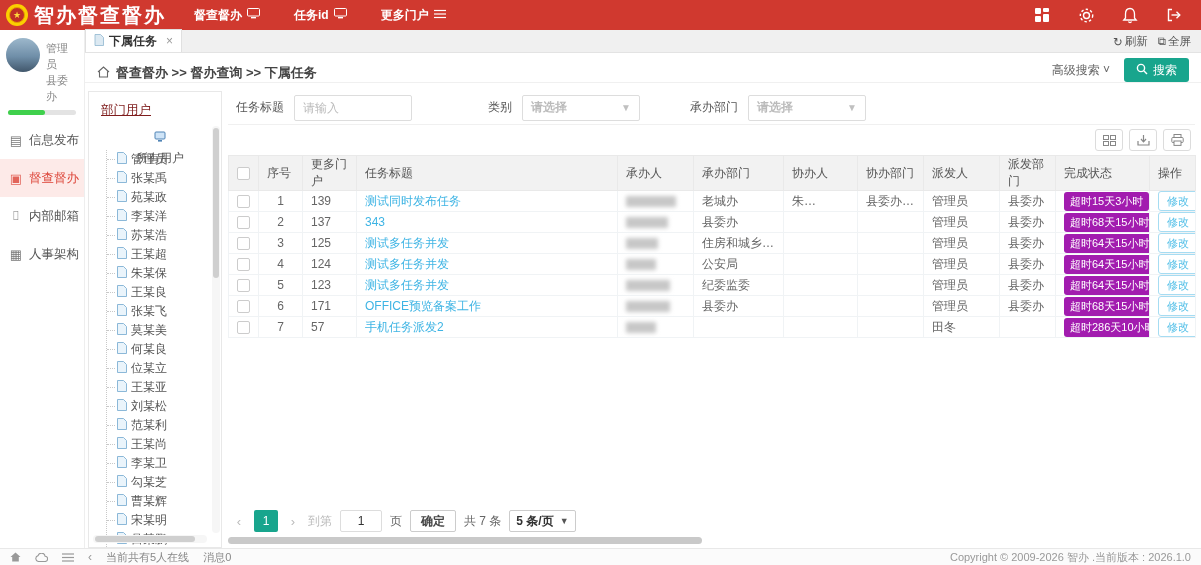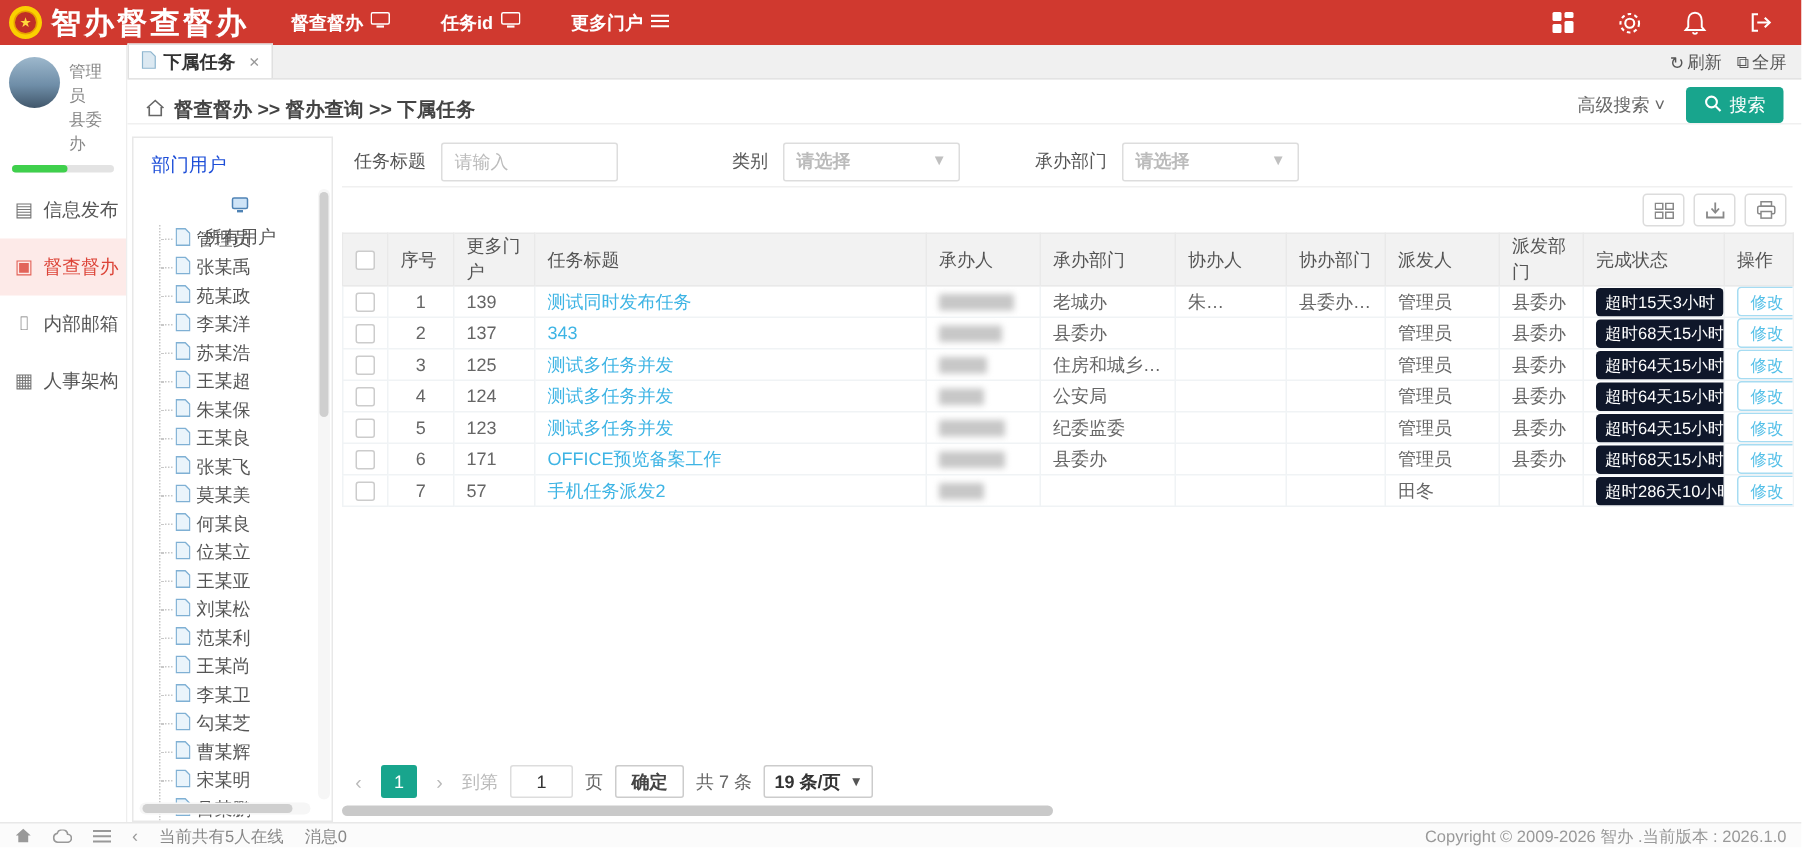--- a/index.html
+++ b/index.html
@@ -45,21 +45,21 @@
   .crumb { display:flex; align-items:center; gap:6px; font-size:13px; font-weight:bold; color:#444; }
   .crumb-right { margin-left:auto; display:flex; align-items:center; gap:14px; }
   .advsearch { color:#666; font-size:12px; cursor:pointer; }
   .btn-search { background:#18a58d; color:#fff; border:none; border-radius:3px; height:24px; padding:0 12px; font-size:12px; display:flex; align-items:center; gap:5px; cursor:pointer; font-family:inherit; }
 
   
   .work { flex:1 1 auto; display:flex; min-height:0; padding:8px 6px 0 3px; gap:6px; }
 
   
   .treepanel { width:134px; flex:0 0 134px; border:1px solid #e8e8e8; display:flex; flex-direction:column; position:relative; background:#fff; }
-  .treetitle { padding:10px 0 12px 12px; color:#1d4ed8; font-size:12.5px; }
+  .treetitle { padding:10px 0 12px 12px; color:#7f1d1d; font-size:12.5px;text-decoration:underline; }
   .treescroll { flex:1 1 auto; overflow:hidden; padding-left:10px; position:relative; }
   .tnode-root { display:flex; align-items:center; gap:4px; color:#555; height:19px; cursor:pointer; white-space:nowrap;flex-direction:column; }
   .tlist { margin-left:7px; border-left:1px dotted #c8c8c8; }
   .tnode { display:flex; align-items:center; height:19px; color:#555; cursor:pointer; white-space:nowrap; }
   .tnode .tick { width:8px; border-top:1px dotted #c8c8c8; margin-right:2px; }
   .tnode .ficon { margin-right:4px; flex:0 0 auto; }
   .vscroll { position:absolute; right:1px; top:34px; bottom:14px; width:8px; background:#f6f6f6; border-radius:4px; }
   .vscroll .thumb { position:absolute; top:2px; left:1px; width:6px; height:150px; background:#cfcfcf; border-radius:3px; }
   .hscroll-tree { position:absolute; left:4px; right:14px; bottom:4px; height:8px; background:#f6f6f6; border-radius:4px; }
   .hscroll-tree .thumb { position:absolute; left:2px; top:1px; height:6px; width:88%; background:#cfcfcf; border-radius:3px; }
@@ -76,21 +76,21 @@
   .toolbar { height:30px; flex:0 0 30px; display:flex; align-items:center; justify-content:flex-end; gap:6px; padding:4px 4px 4px 0; }
   .tbtn { width:28px; height:22px; border:1px solid #dcdcdc; border-radius:3px; background:#fff; display:flex; align-items:center; justify-content:center; cursor:pointer; color:#888; }
 
   table.grid { border-collapse:collapse; table-layout:fixed; width:967px; }
   .grid th { background:#f2f2f2; height:23px; font-weight:normal; color:#555; text-align:left; padding:0 8px; font-size:12px; border:1px solid #e9e9e9; border-top:1px solid #e9e9e9; }
   .grid td { height:21px; border:1px solid #f0f3f5; border-left:1px solid #f0f3f5; padding:0 8px; color:#666; font-size:12px; overflow:hidden; white-space:nowrap; text-overflow:ellipsis; }
   .grid .c-center { text-align:center; }
   .cb { display:inline-block; width:13px; height:13px; border:1px solid #ccc; border-radius:2px; background:#fff; vertical-align:middle; cursor:pointer; }
   .grid a { color:#3eb4e4; text-decoration:none; cursor:pointer; }
   .blurblk { display:inline-block; height:11px; background:#c7c7c7; border-radius:1px; filter:blur(2px); vertical-align:middle; }
-  .badge { display:inline-block; background:#0f172a; color:#fff; font-size:11px; padding:2px 6px; border-radius:3px; white-space:nowrap; }
+  .badge { display:inline-block; background:#a21caf; color:#fff; font-size:11px; padding:2px 6px; border-radius:3px; white-space:nowrap; }
   .edit { border:1px solid #a6dcf2; color:#55c0e8; background:#fff; border-radius:3px; height:20px; padding:0 8px; font-size:11px; cursor:pointer; font-family:inherit; }
 
   .tspacer { flex:1 1 auto; }
 
   
   .pager { height:28px; flex:0 0 28px; display:flex; align-items:center; gap:8px; padding-left:4px; color:#666; }
   .pg-arrow { color:#bbb; font-size:13px; width:14px; text-align:center; cursor:pointer; }
   .pg-cur { width:24px; height:22px; background:#18a58d; color:#fff; border-radius:2px; display:flex; align-items:center; justify-content:center; font-size:12px; cursor:pointer; }
   .pg-input { width:42px; height:22px; border:1px solid #ddd; border-radius:2px; text-align:center; font-size:12px; color:#333; font-family:inherit; }
   .pg-btn { height:22px; border:1px solid #ccc; background:#fff; border-radius:2px; padding:0 10px; font-size:12px; color:#444; font-weight:bold; cursor:pointer; font-family:inherit; }
@@ -600,21 +600,21 @@
           <div class="pager">
             <span class="pg-arrow">‹</span>
             <span class="pg-cur">1</span>
             <span class="pg-arrow">›</span>
             <span style="color:#bbb">到第</span>
             <input class="pg-input" value="1" style="">
             <span>页</span>
             <button class="pg-btn">确定</button>
             <span>共 7 条</span>
             <div class="pg-size">
-                <span>19 条/页</span>
+                <span>5 条/页</span>
                 <span style="font-size:9px;color:#555">▼</span>
               </div>
           </div>
           <div class="hscroll-main">
               <div class="thumb"></div>
             </div>
         </div>
       </div>
     </div>
   </div>

